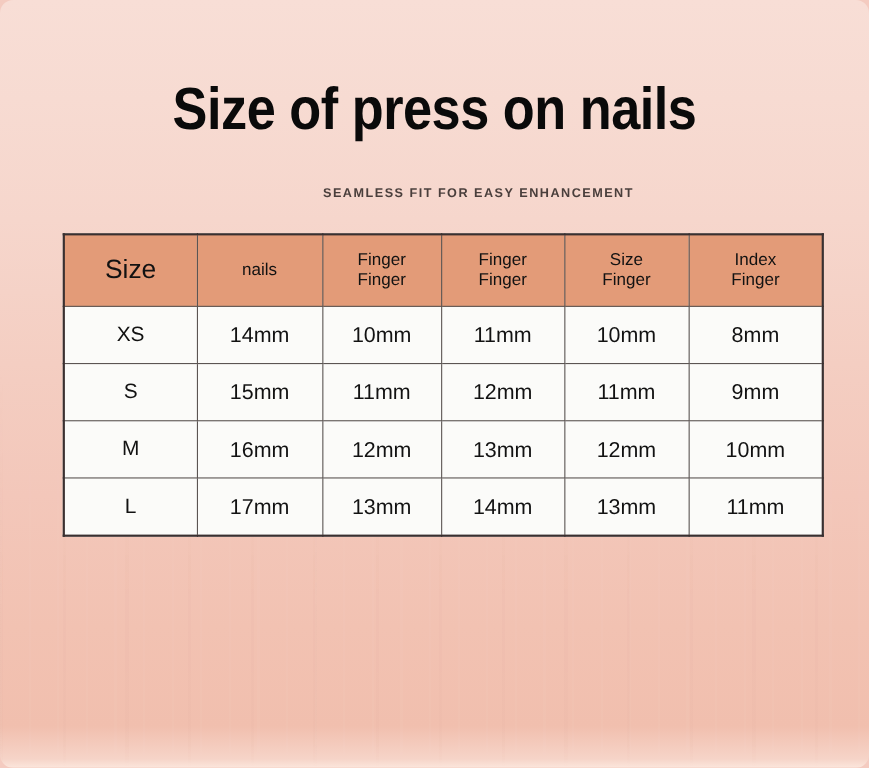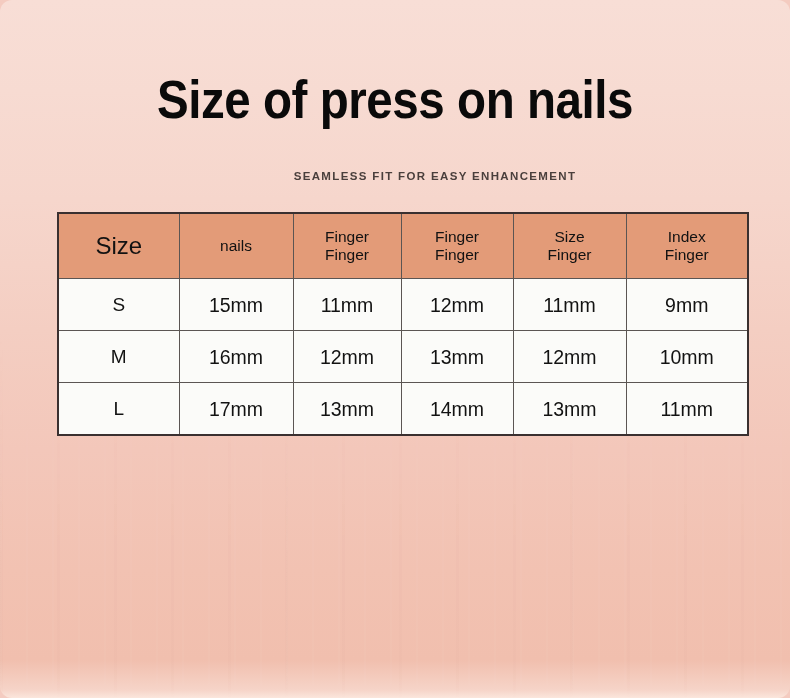--- a/index.html
+++ b/index.html
@@ -181,20 +181,28 @@
         <td>
           <span class="l1">Size</span>
           <span class="l2">Finger</span>
         </td>
         <td>
           <span class="l1">Index</span>
           <span class="l2">Finger</span>
         </td>
       </tr>
 
+      <tr class="data-row">
+        <td class="size-cell">XS</td>
+        <td>14mm</td>
+        <td>10mm</td>
+        <td>11mm</td>
+        <td>10mm</td>
+        <td>8mm</td>
+      </tr>
 
       <tr class="data-row">
         <td class="size-cell">S</td>
         <td>15mm</td>
         <td>11mm</td>
         <td>12mm</td>
         <td>11mm</td>
         <td>9mm</td>
       </tr>
 

